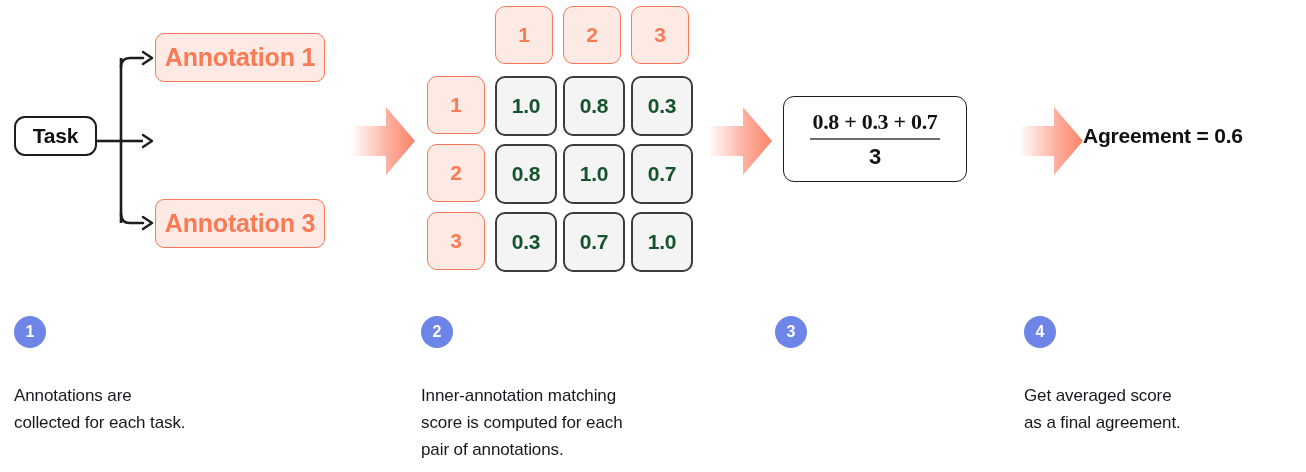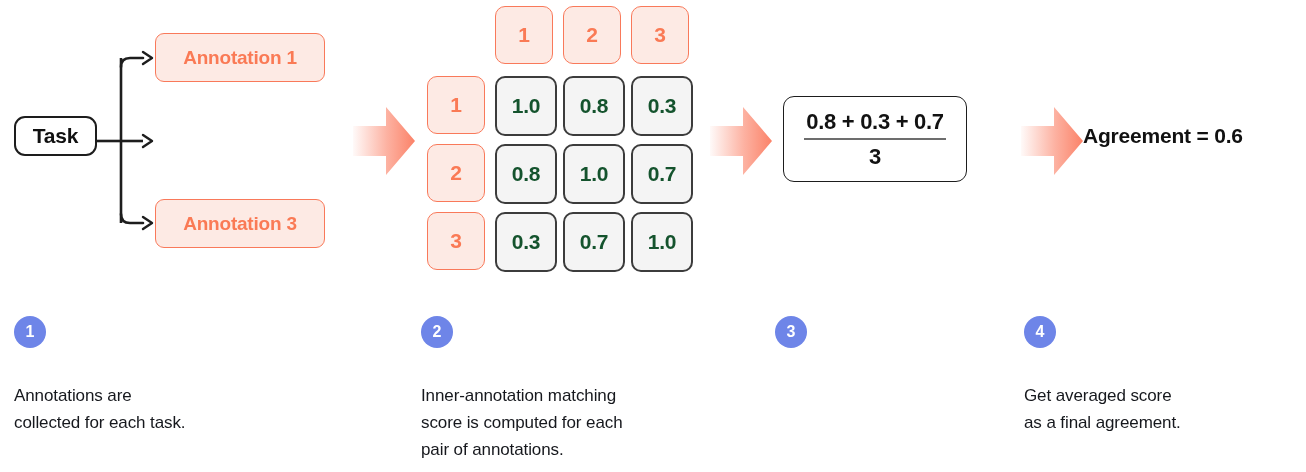--- a/index.html
+++ b/index.html
@@ -55,21 +55,21 @@
     width: 170px; height: 49px;
     border: 1.6px solid #f9795a;
     border-radius: 9px;
     background: #fdeae4;
     display: flex;
     align-items: center;
     justify-content: center;
     left: 155px;
   }
   .annotation-box .ann-label {
-    font-size: 19px;
+    font-size: 25px;
     font-weight: 700;
     color: #fa7a55;
     letter-spacing: -0.2px;
   }
   #annotation-box-1 { top: 33px; }
   #annotation-box-2 { top: 116px; }
   #annotation-box-3 { top: 199px; }
 
   
   .flow-arrow { width: 62px; height: 74px; }
@@ -122,20 +122,21 @@
     align-items: center;
     justify-content: center;
   }
   #formula-numerator {
     font-size: 22px;
     font-weight: 700;
     color: #121212;
     letter-spacing: -0.3px;
     padding: 0 2px 3px 2px;
     border-bottom: 2.2px solid #6d6d6d;
+    font-family: Liberation Serif, serif;
   }
   #formula-denominator {
     font-size: 22px;
     font-weight: 700;
     color: #121212;
     padding-top: 4px;
   }
 
   
   #agreement-result {

